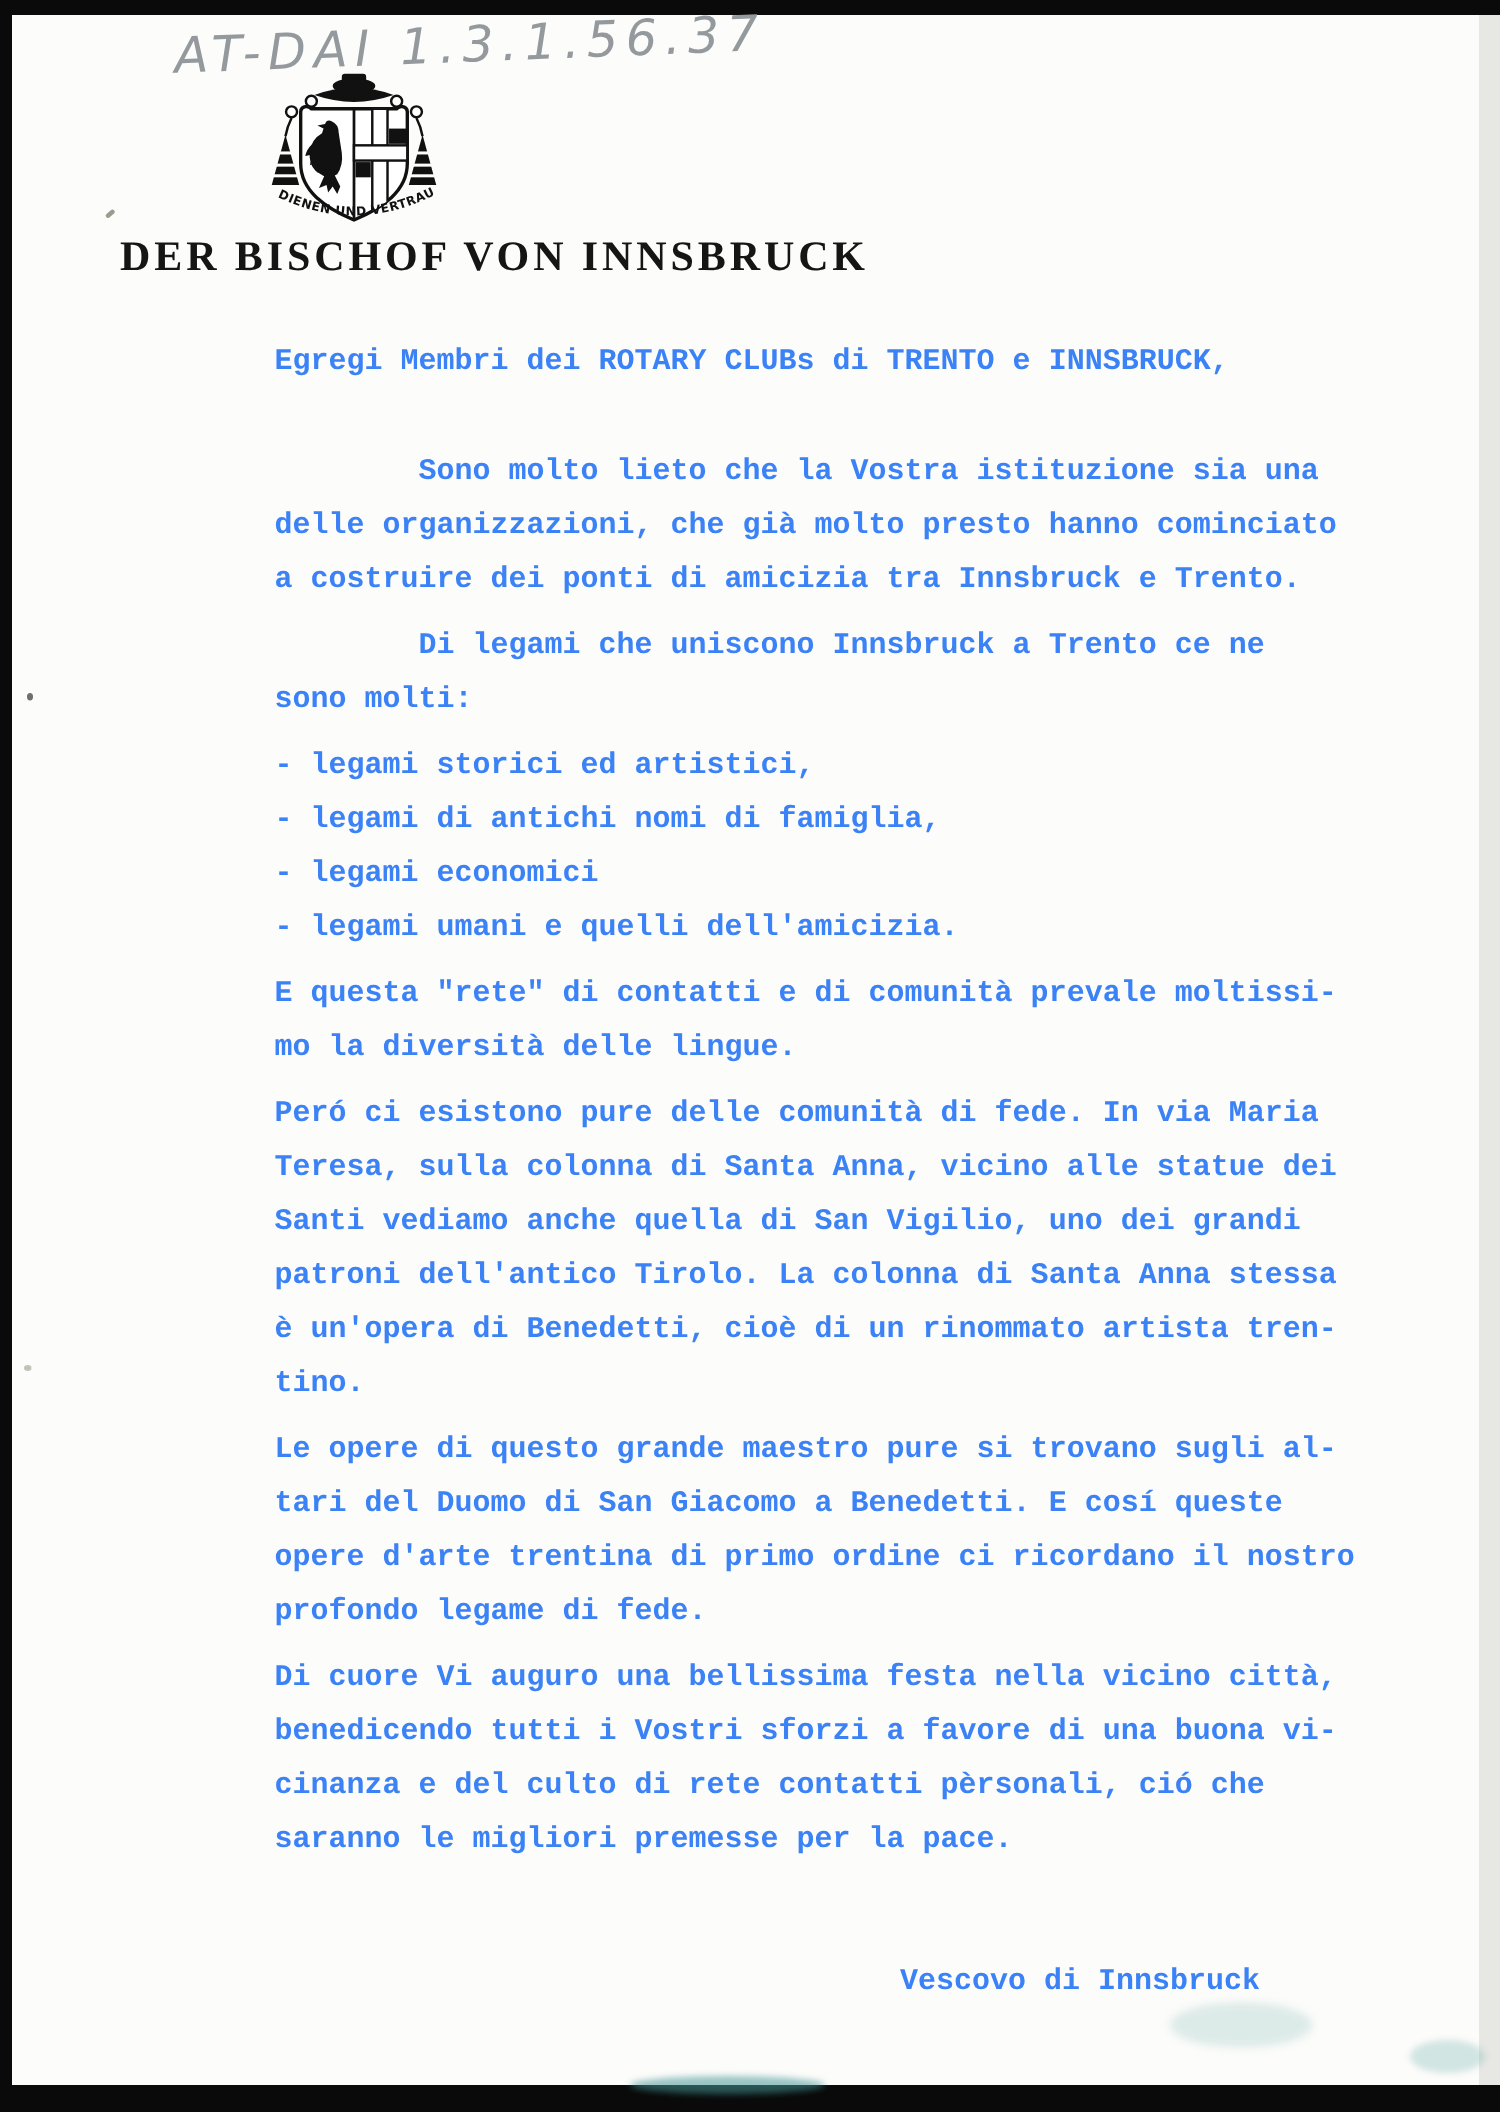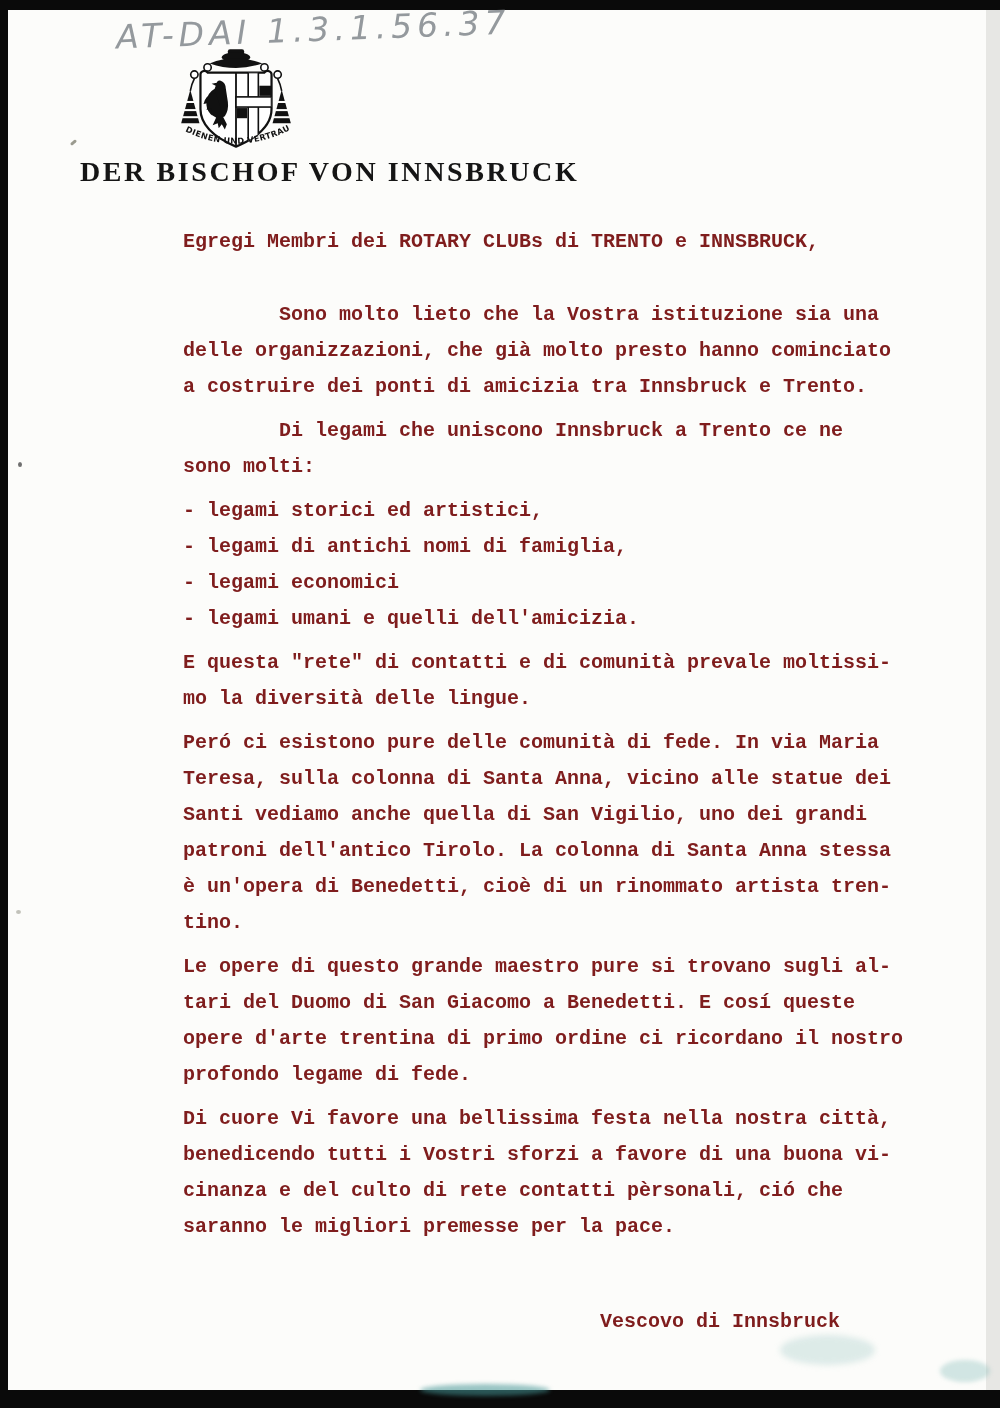--- a/index.html
+++ b/index.html
@@ -9,21 +9,21 @@
   .edge-right{position:absolute;left:986px;top:10px;width:14px;height:1380px;background:#e7e7e4;}
   .annotation{position:absolute;left:108px;top:0px;color:#94999d;
         font-family:"DejaVu Sans",sans-serif;font-style:italic;font-size:33px;
         letter-spacing:5px;transform:rotate(-2.2deg);white-space:pre;font-weight:500;}
   .crest{position:absolute;left:162px;top:38px;width:132px;height:112px;}
   .letterhead{position:absolute;left:72px;top:146px;color:#151515;
         font-family:"Liberation Serif",serif;font-weight:700;font-size:28px;
         letter-spacing:2.6px;white-space:pre;}
   .body-block{position:absolute;left:175px;top:214px;width:760px;}
   .tline{font-family:"Liberation Mono",monospace;font-size:20px;line-height:36px;
-        white-space:pre;color:#7f1d1d;font-weight:700;}
+        white-space:pre;color:#3b82f6;font-weight:700;}
   .para{margin-top:8px;}
   .para.first{margin-top:37px;}
   .signature{position:absolute;left:592px;top:1294px;font-family:Liberation Mono, monospace;}
   .smudge-a{position:absolute;left:780px;top:1335px;width:95px;height:30px;border-radius:50%;
         background:rgba(140,190,188,0.28);filter:blur(3px);}
   .smudge-b{position:absolute;left:420px;top:1384px;width:130px;height:12px;border-radius:50%;
         background:rgba(70,150,150,0.55);filter:blur(2px);}
   .smudge-c{position:absolute;left:940px;top:1360px;width:50px;height:22px;border-radius:50%;
         background:rgba(130,185,182,0.35);filter:blur(2px);}
   .speck1{position:absolute;left:62px;top:131px;width:7px;height:3px;background:#9b9b8f;
@@ -143,21 +143,21 @@
       </div>
 
       <div class="para">
         <div class="tline">Le opere di questo grande maestro pure si trovano sugli al-</div>
         <div class="tline">tari del Duomo di San Giacomo a Benedetti. E cosí queste</div>
         <div class="tline">opere d'arte trentina di primo ordine ci ricordano il nostro</div>
         <div class="tline">profondo legame di fede.</div>
       </div>
 
       <div class="para">
-        <div class="tline">Di cuore Vi favore una bellissima festa nella nostra città,</div>
+        <div class="tline">Di cuore Vi auguro una bellissima festa nella vicino città,</div>
         <div class="tline">benedicendo tutti i Vostri sforzi a favore di una buona vi-</div>
         <div class="tline">cinanza e del culto di rete contatti pèrsonali, ció che</div>
         <div class="tline">saranno le migliori premesse per la pace.</div>
       </div>
     </div>
 
     <div class="signature tline">Vescovo di Innsbruck</div>
 
     <div class="speck1"></div>
     <div class="speck2"></div>

